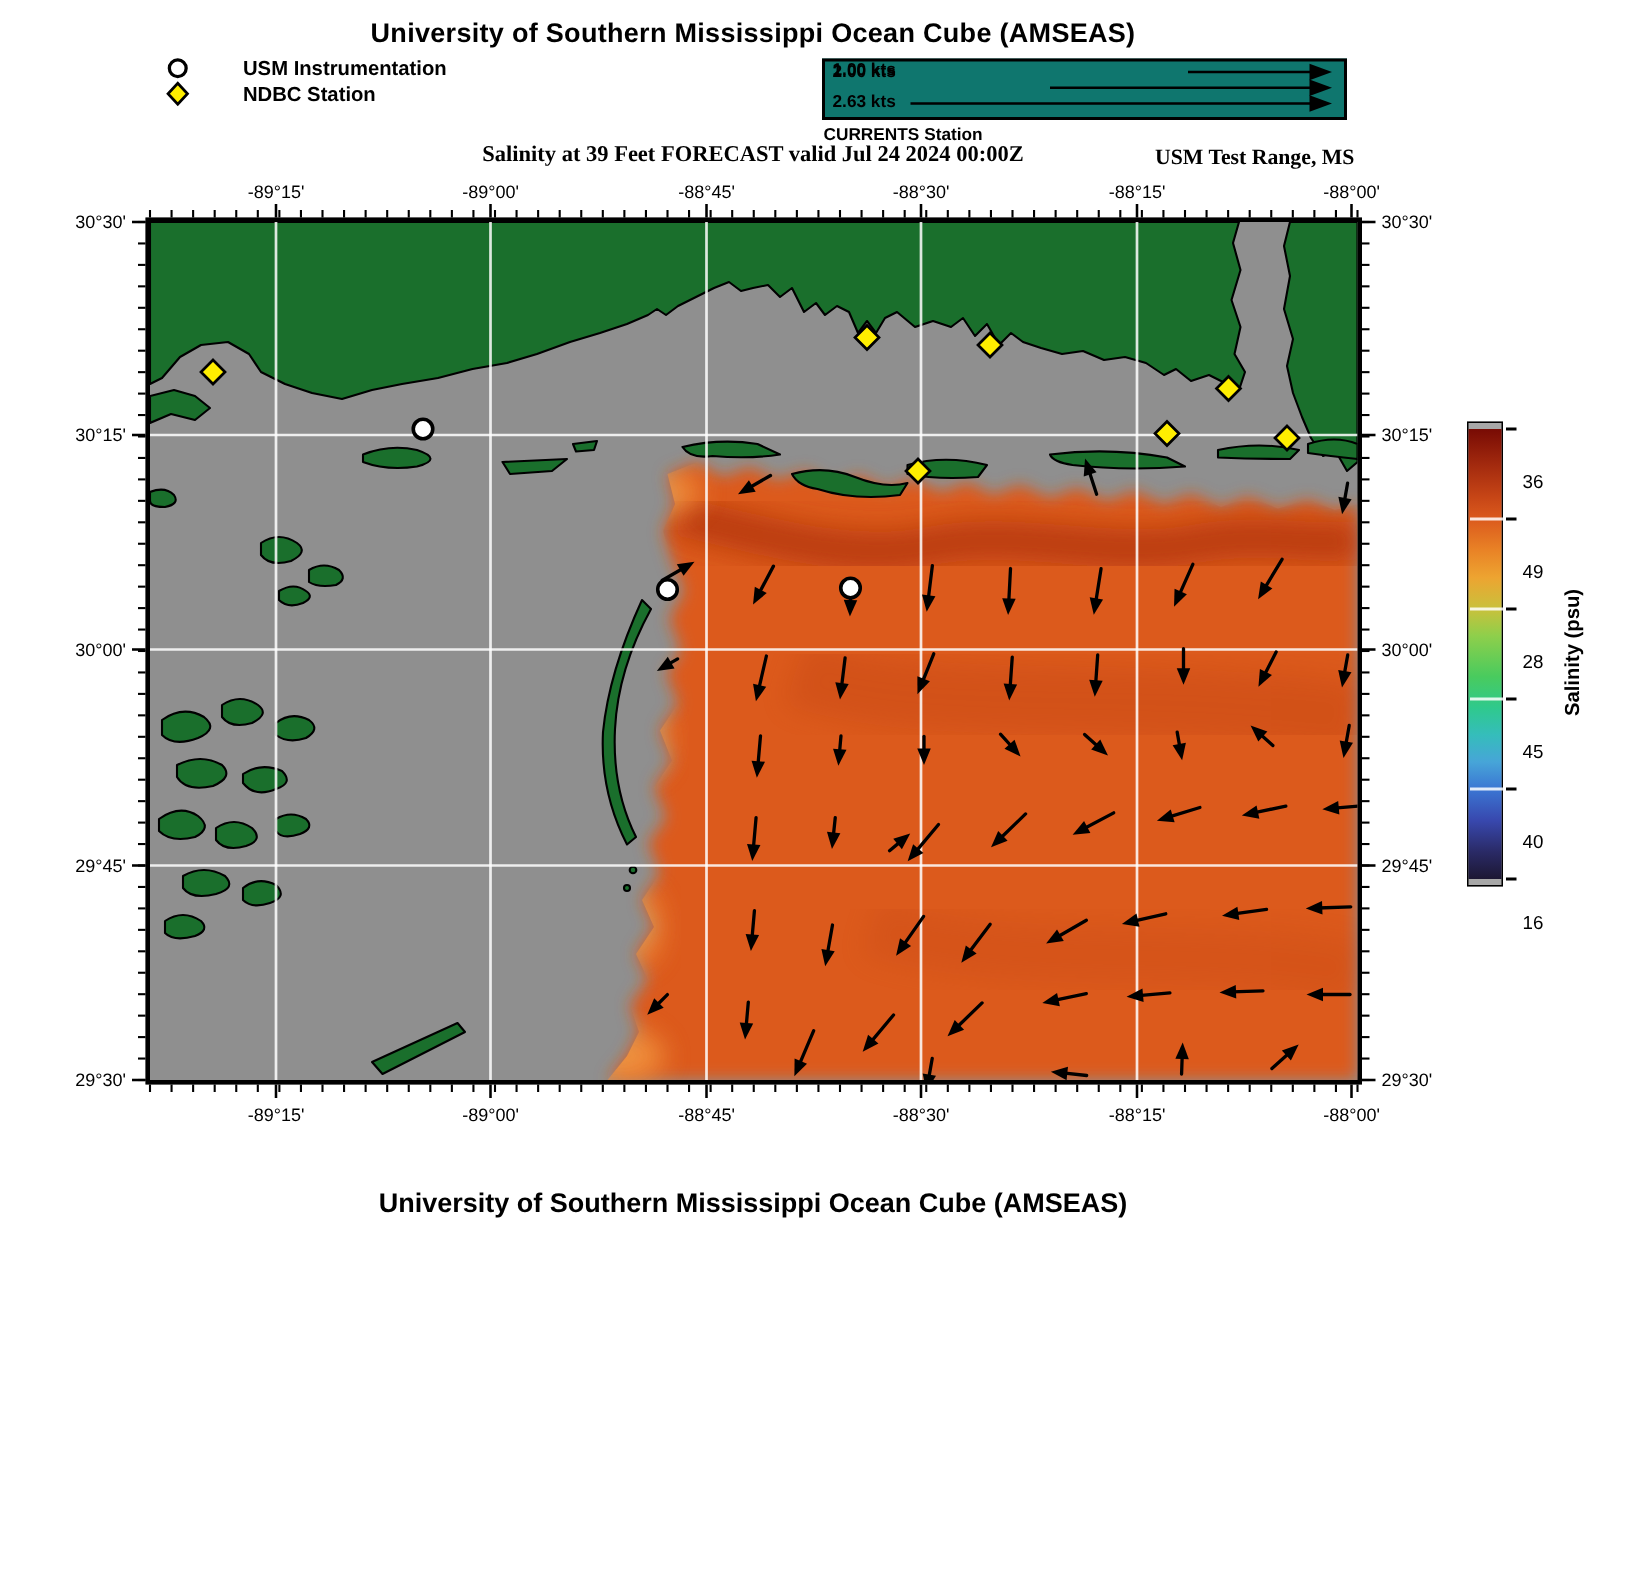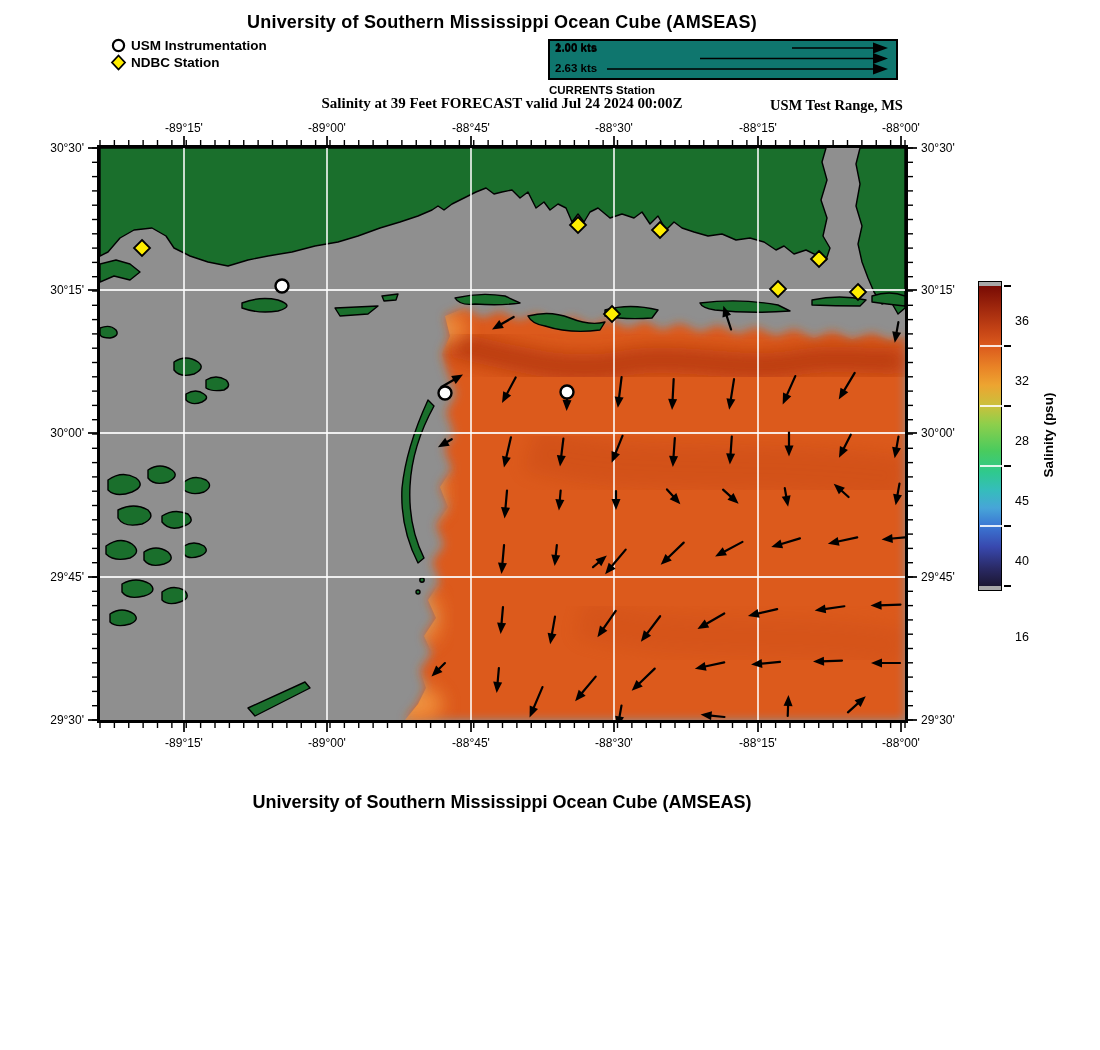--- a/index.html
+++ b/index.html
@@ -1,21 +1,21 @@
 <!DOCTYPE html>
 <html style="--land: #1a6f2c; --outline: #000000; --water: #8f8f8f; --field: #dc5a1e; --field-dark: #b23608; --field-light: #f0913d;"><head>
 <meta charset="utf-8">
 <style>
   html,body{margin:0;padding:0;background:#fff;}
   body{width:1100px;height:1050px;position:relative;font-family:"Liberation Sans",sans-serif;color:#000;overflow:hidden;}
   .abs{position:absolute;}
   .page-title{left:0;width:1004px;top:12px;text-align:center;font-size:18px;font-weight:bold;letter-spacing:.2px;}
   .footer-title{left:0;width:1004px;top:792px;text-align:center;font-size:18px;font-weight:bold;}
   .marker-legend{left:110px;top:37px;font-size:13.5px;font-weight:bold;}
-  .marker-row{display:flex;align-items:center;height:17px;}
+  .marker-row{display:flex;align-items:center;height:17px;gap:31px;}
   .marker-row svg{margin-right:4px;}
   .cv-box{left:548px;top:39px;width:350px;height:41px;border:2px solid #000;box-sizing:border-box;background:#0f766e;}
   .cv-label{position:absolute;left:5px;font-size:11.5px;font-weight:bold;line-height:11px;white-space:nowrap;}
   .cv-caption{left:549px;top:84px;font-size:11.5px;font-weight:bold;}
   .subtitle{left:0;width:1004px;top:95px;text-align:center;font-family:"Liberation Serif",serif;font-size:15px;font-weight:bold;}
   .region-label{left:770px;top:97px;font-family:"Liberation Serif",serif;font-size:14.5px;font-weight:bold;}
   .map-frame{left:97px;top:145px;width:811px;height:578px;border:3px solid #000;box-sizing:border-box;background:var(--water,#8f8f8f);}
   .map-frame svg{display:block;}
   #axis-svg{left:0;top:0;pointer-events:none;}
   #axis-svg text{font-family:"Liberation Sans",sans-serif;font-size:12px;fill:#000;}
@@ -515,26 +515,26 @@
     <div class="cbar-grad" id="cbar-grad" style="background: linear-gradient(rgb(120, 11, 4) 0%, rgb(163, 42, 14) 8%, rgb(198, 69, 22) 15%, rgb(219, 90, 29) 20%, rgb(233, 131, 38) 27%, rgb(237, 164, 49) 33%, rgb(201, 193, 60) 40%, rgb(142, 207, 75) 46%, rgb(73, 203, 94) 55%, rgb(47, 201, 141) 62%, rgb(53, 189, 187) 68%, rgb(71, 165, 216) 74%, rgb(59, 118, 211) 80%, rgb(56, 72, 174) 87%, rgb(42, 42, 102) 94%, rgb(28, 23, 51) 100%);"></div>
   </div>
   <div id="cbar-ticks">
       <div class="cb-line" style="top: 70px;"></div>
       <div class="cb-line" style="top: 130px;"></div>
       <div class="cb-line" style="top: 190px;"></div>
       <div class="cb-line" style="top: 250px;"></div>
       <div class="cb-tick" style="top: 10px;"></div>
       <div class="cb-lab" style="top: 2px;">36</div>
       <div class="cb-tick" style="top: 70px;"></div>
-      <div class="cb-lab" style="top: 62px;">32</div>
+      <div class="cb-lab" style="top: 62px;">49</div>
       <div class="cb-tick" style="top: 130px;"></div>
       <div class="cb-lab" style="top: 122px;">28</div>
       <div class="cb-tick" style="top: 190px;"></div>
       <div class="cb-lab" style="top: 182px;">45</div>
       <div class="cb-tick" style="top: 250px;"></div>
       <div class="cb-lab" style="top: 242px;">40</div>
       <div class="cb-tick" style="top: 310px;"></div>
-      <div class="cb-lab" style="top: 318px;">16</div>
+      <div class="cb-lab" style="top: 296px;">16</div>
     </div>
 </div>
 <div class="abs cbar-title">Salinity (psu)</div>
 
 <div class="abs footer-title">University of Southern Mississippi Ocean Cube (AMSEAS)</div>
 
 </body></html>

